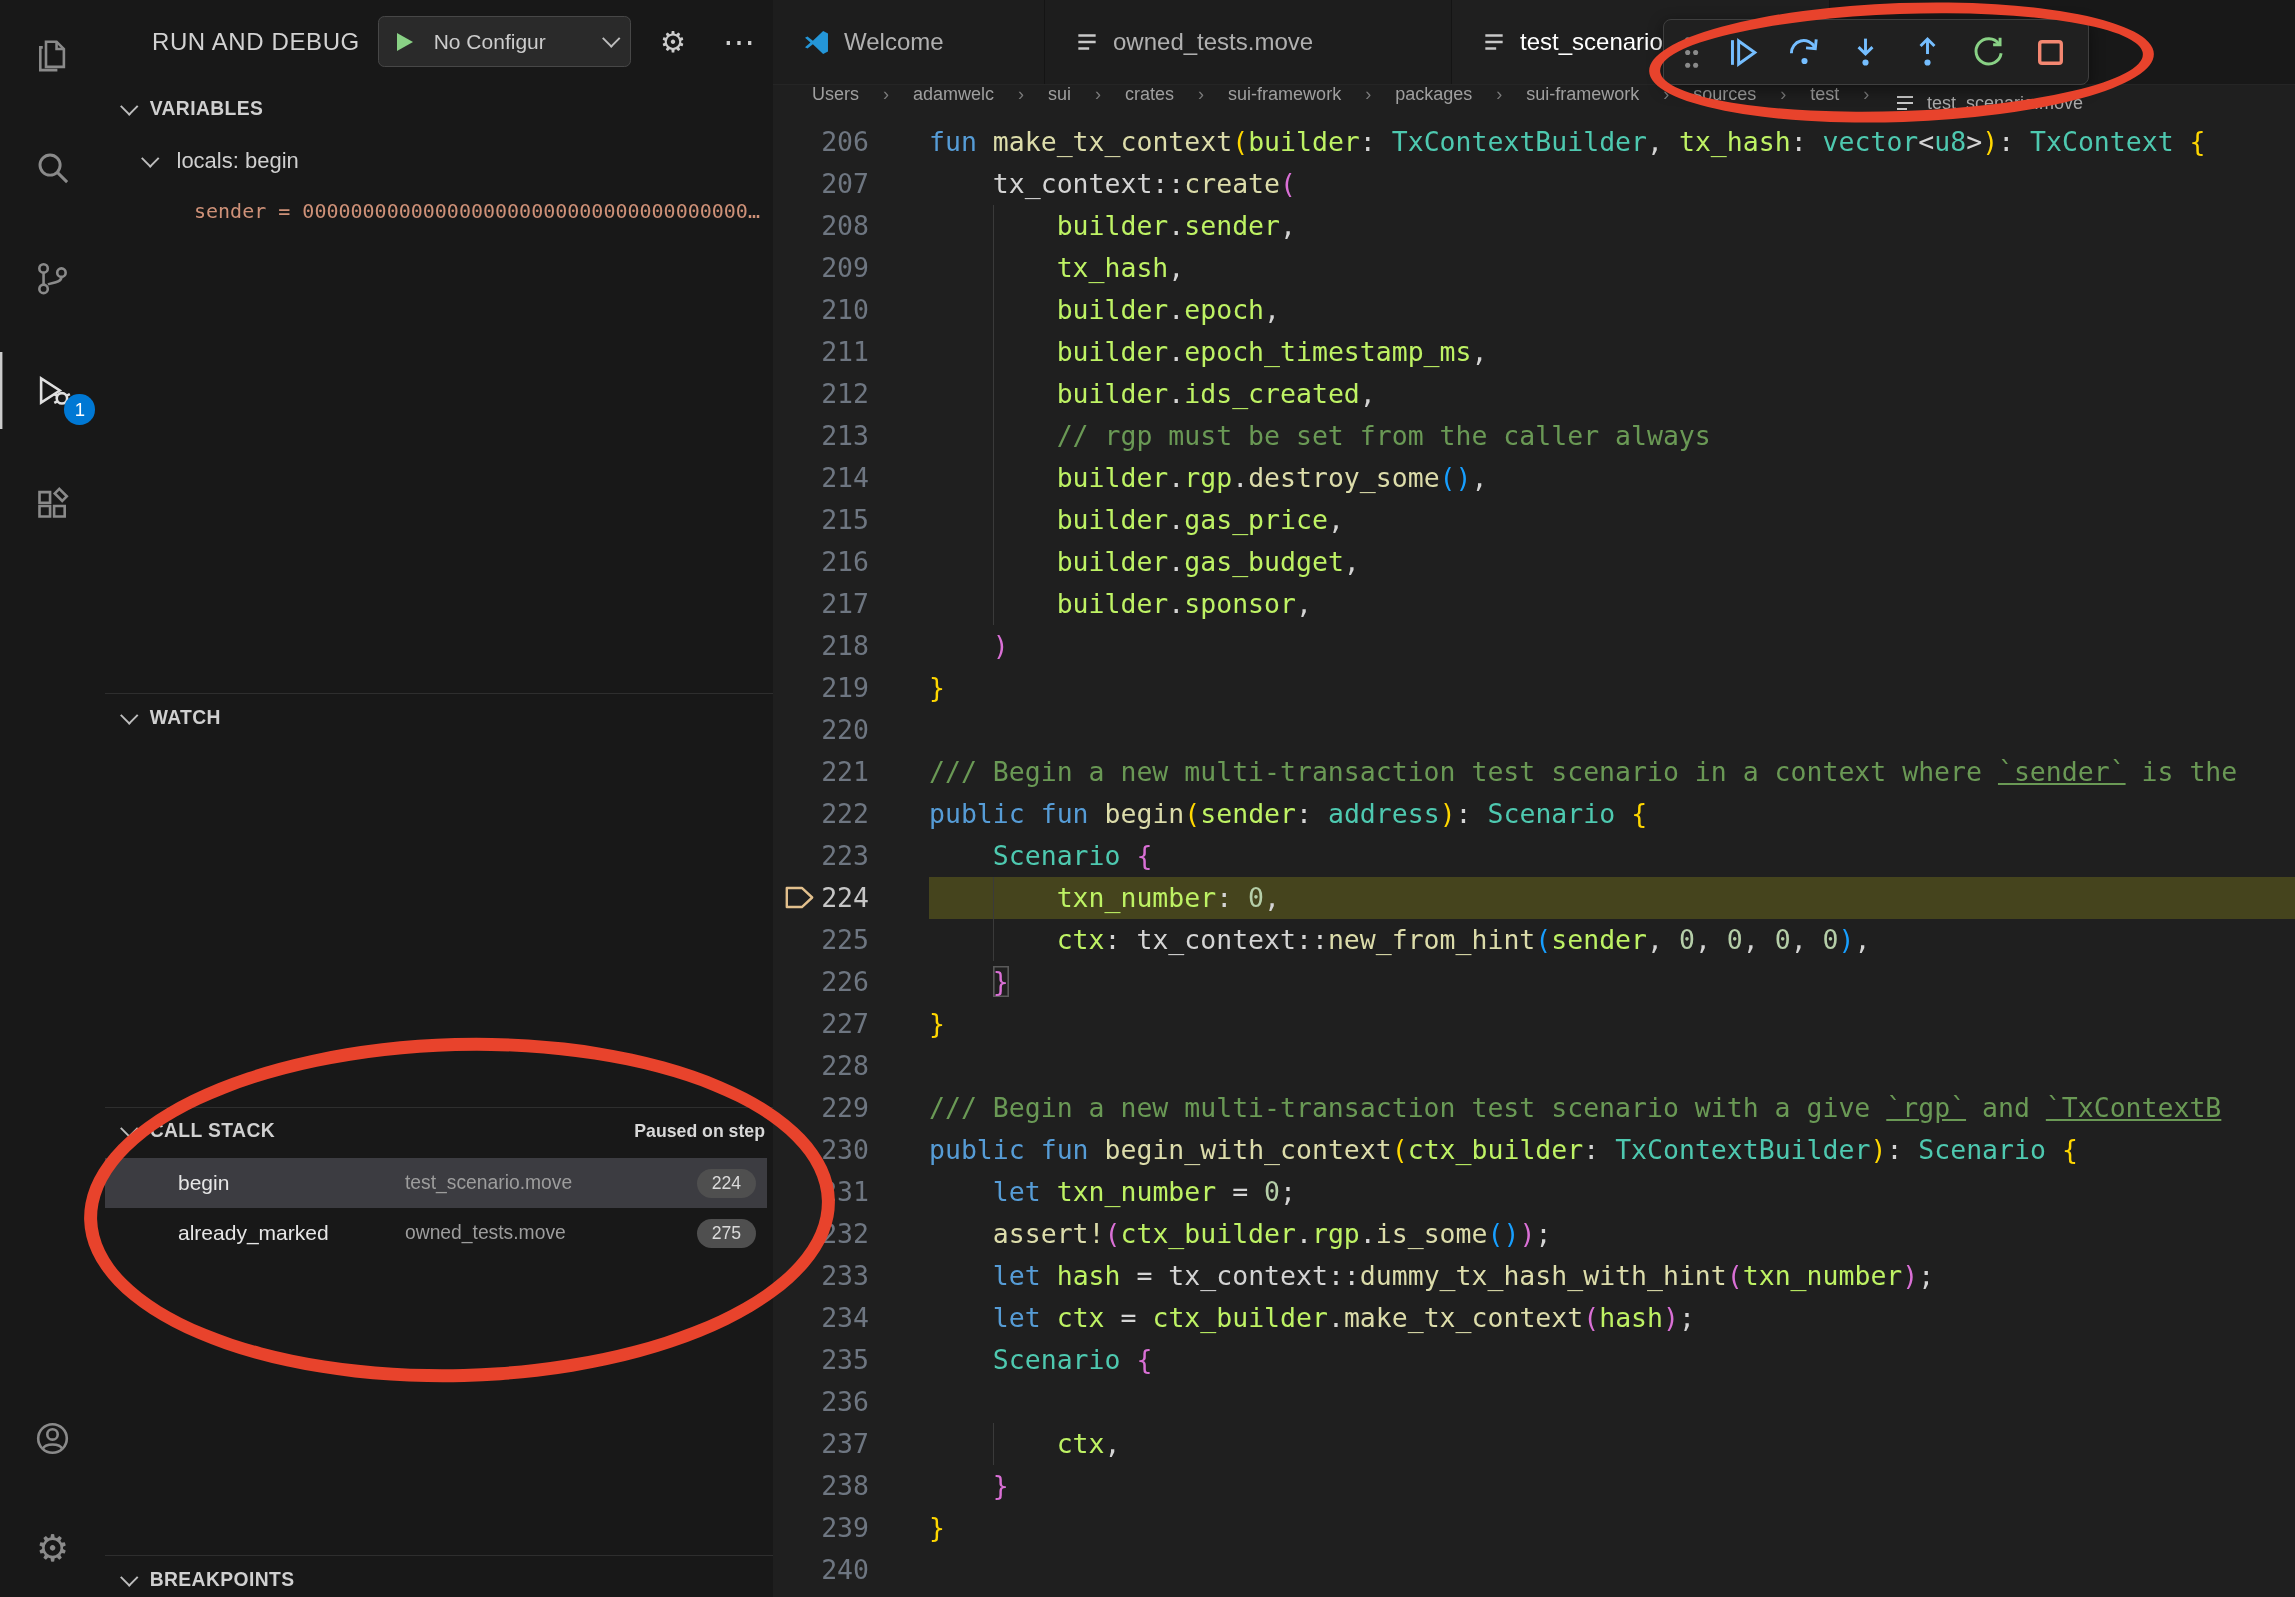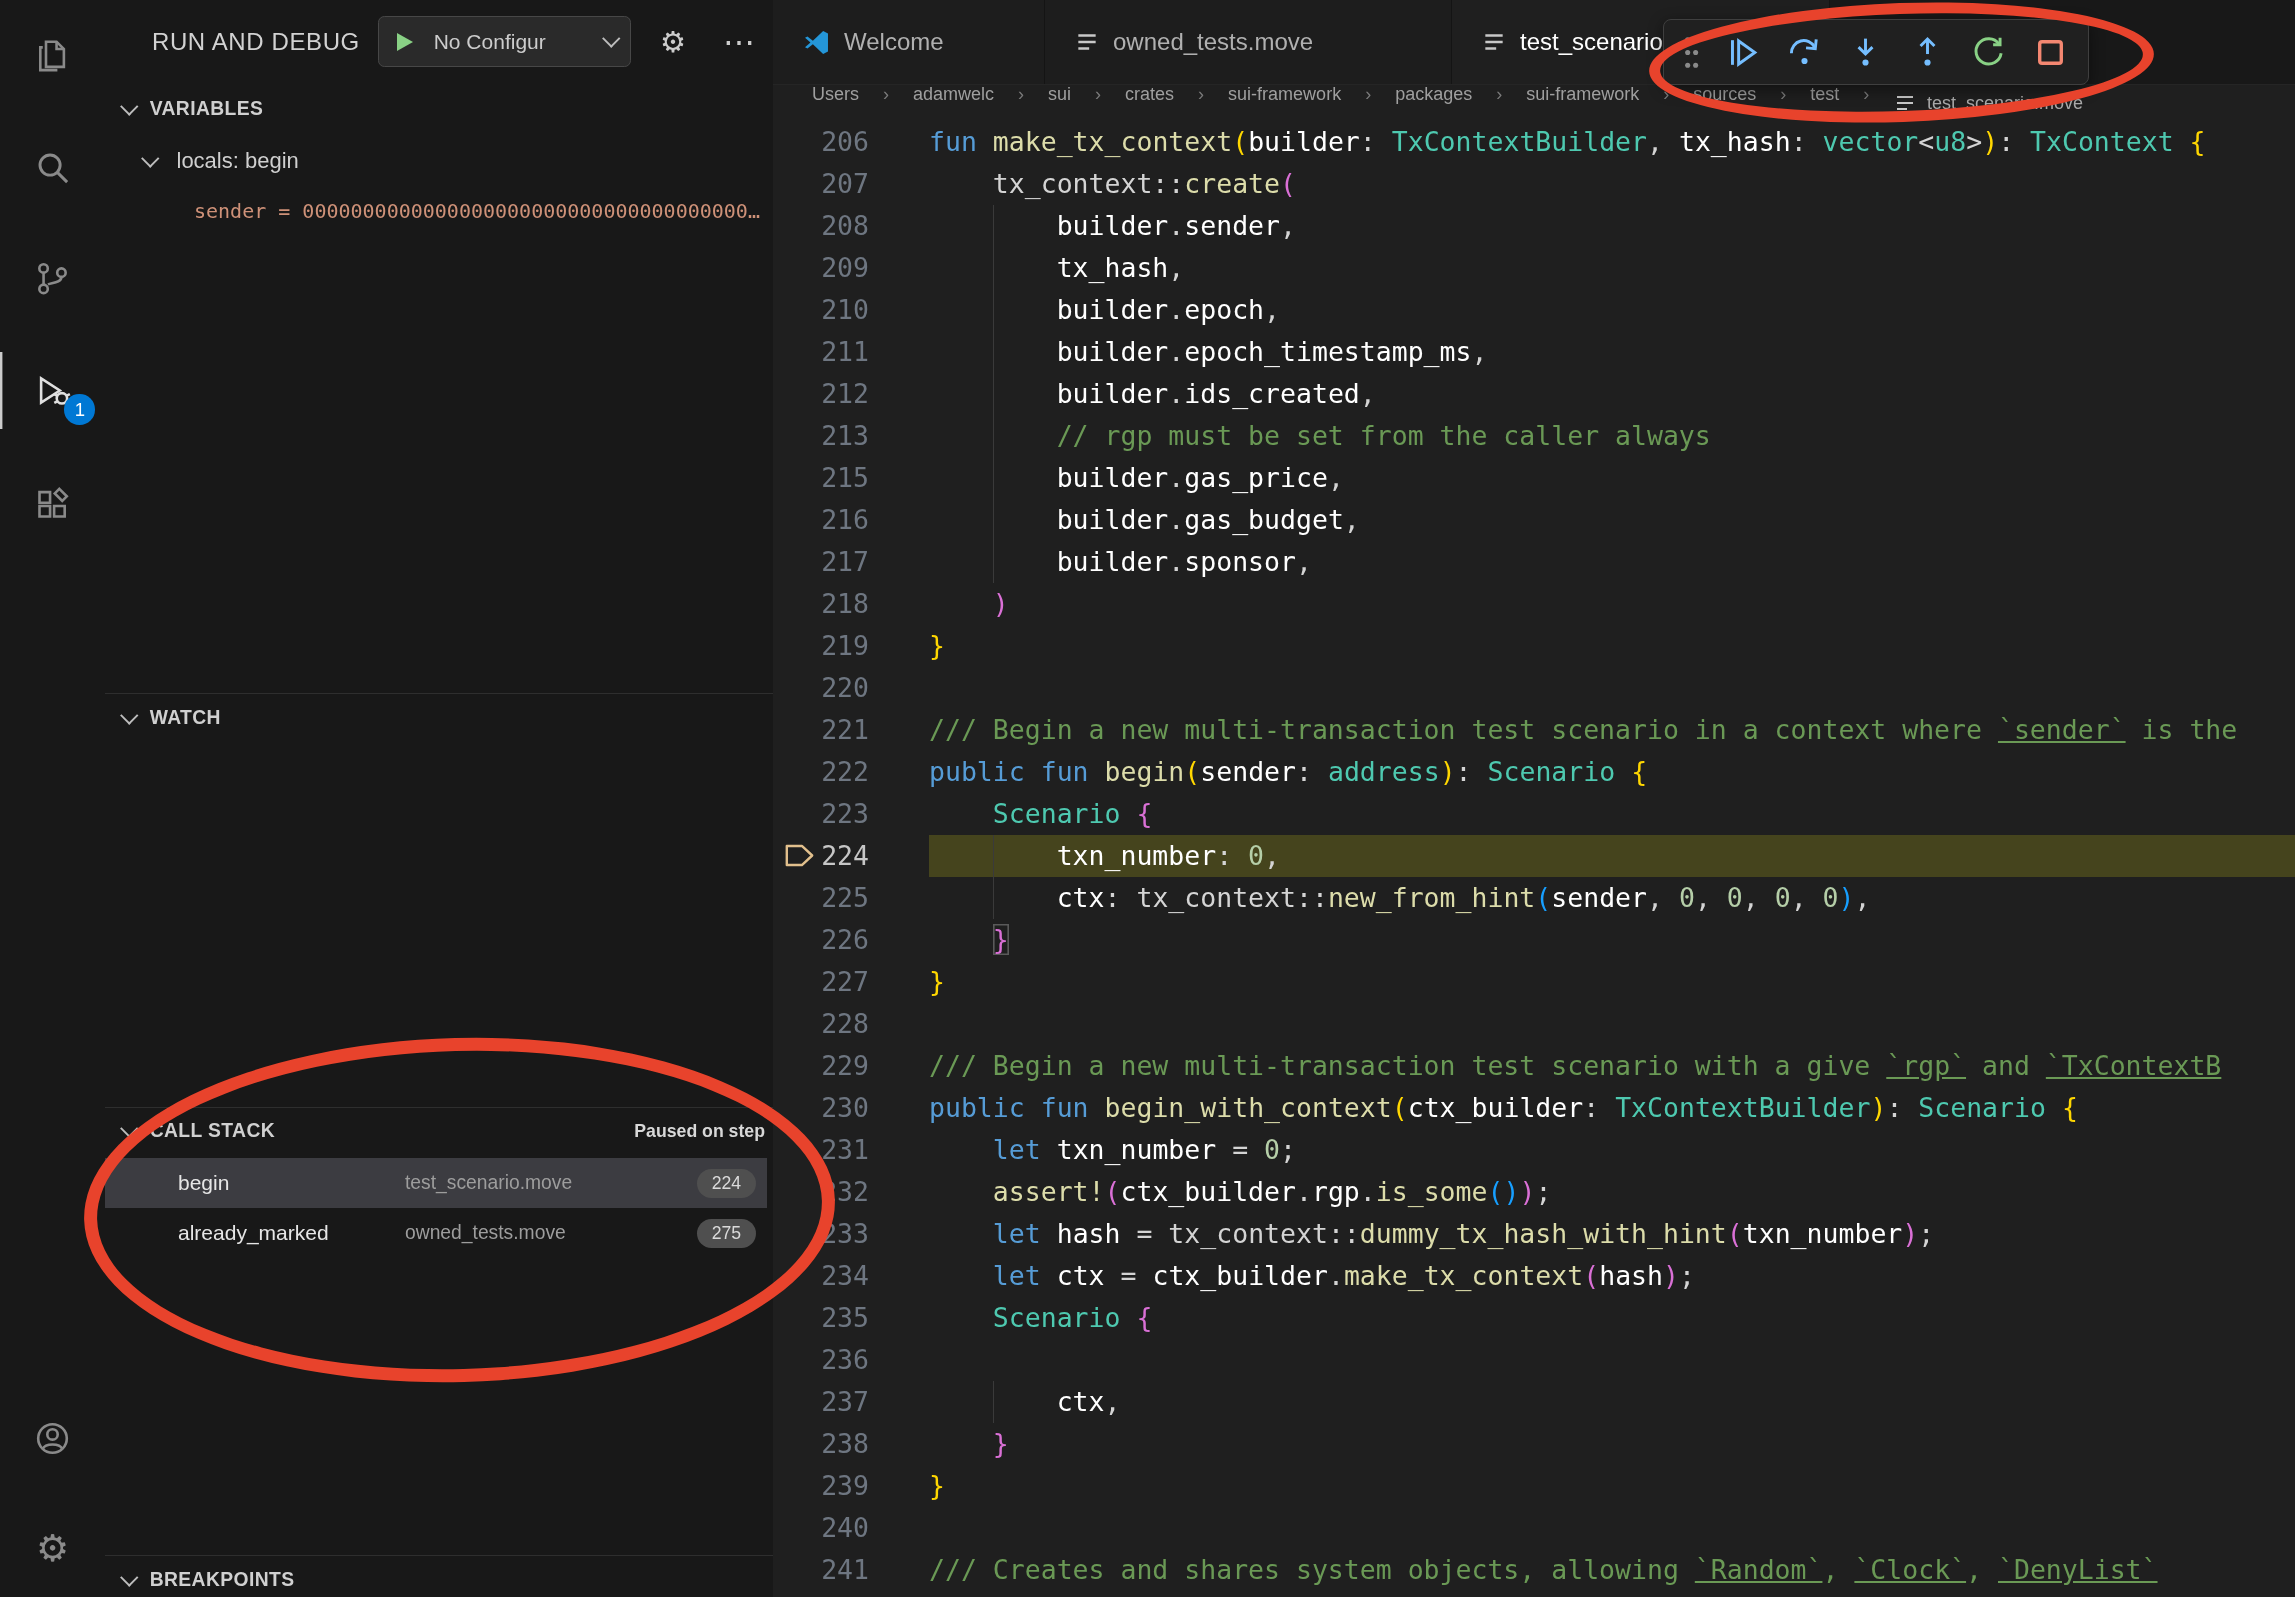--- a/index.html
+++ b/index.html
@@ -71,21 +71,21 @@
   .lnum{position:absolute;right:60px;top:0;}
   .row.cur .lnum{color:#c6c6c6;}
   .step-arrow{position:absolute;left:11.3px;top:7.2px;}
   .codeln{flex:1;white-space:pre;position:relative;}
   .row.cur .codeln{background:#45441d;}
   .guide{position:absolute;left:64px;top:0;bottom:0;width:0.8px;background:#3a3a3a;}
 
   .tk-kw{color:#569cd6;}
   .tk-fn{color:#dcdcaa;}
   .tk-ty{color:#4ec9b0;}
-  .tk-var{color:#ffffff;}
+  .tk-var{color:#bef264;}
   .tk-pl{color:#d4d4d4;}
   .tk-cm{color:#6a9955;}
   .tk-cmu{color:#6a9955;text-decoration:underline;}
   .tk-num{color:#b5cea8;}
   .tk-p1{color:#ffd700;}
   .tk-p2{color:#da70d6;}
   .tk-p3{color:#179fff;}
   .tk-p2m{color:#da70d6;box-shadow:0 0 0 1.6px #5a5a5a inset;}
 
   
@@ -349,20 +349,26 @@
           <div class="codeln"><i class="guide"></i><span class="tk-pl">        </span><span class="tk-var">builder</span><span class="tk-pl">.</span><span class="tk-var">ids_created</span><span class="tk-pl">,</span></div>
         </div>
         <div class="row">
           <div class="gutter">
             <span class="lnum">213</span>
           </div>
           <div class="codeln"><i class="guide"></i><span class="tk-cm">        // rgp must be set from the caller always</span></div>
         </div>
         <div class="row">
           <div class="gutter">
+            <span class="lnum">214</span>
+          </div>
+          <div class="codeln"><i class="guide"></i><span class="tk-pl">        </span><span class="tk-var">builder</span><span class="tk-pl">.</span><span class="tk-var">rgp</span><span class="tk-pl">.</span><span class="tk-fn">destroy_some</span><span class="tk-p3">()</span><span class="tk-pl">,</span></div>
+        </div>
+        <div class="row">
+          <div class="gutter">
             <span class="lnum">215</span>
           </div>
           <div class="codeln"><i class="guide"></i><span class="tk-pl">        </span><span class="tk-var">builder</span><span class="tk-pl">.</span><span class="tk-var">gas_price</span><span class="tk-pl">,</span></div>
         </div>
         <div class="row">
           <div class="gutter">
             <span class="lnum">216</span>
           </div>
           <div class="codeln"><i class="guide"></i><span class="tk-pl">        </span><span class="tk-var">builder</span><span class="tk-pl">.</span><span class="tk-var">gas_budget</span><span class="tk-pl">,</span></div>
         </div>

